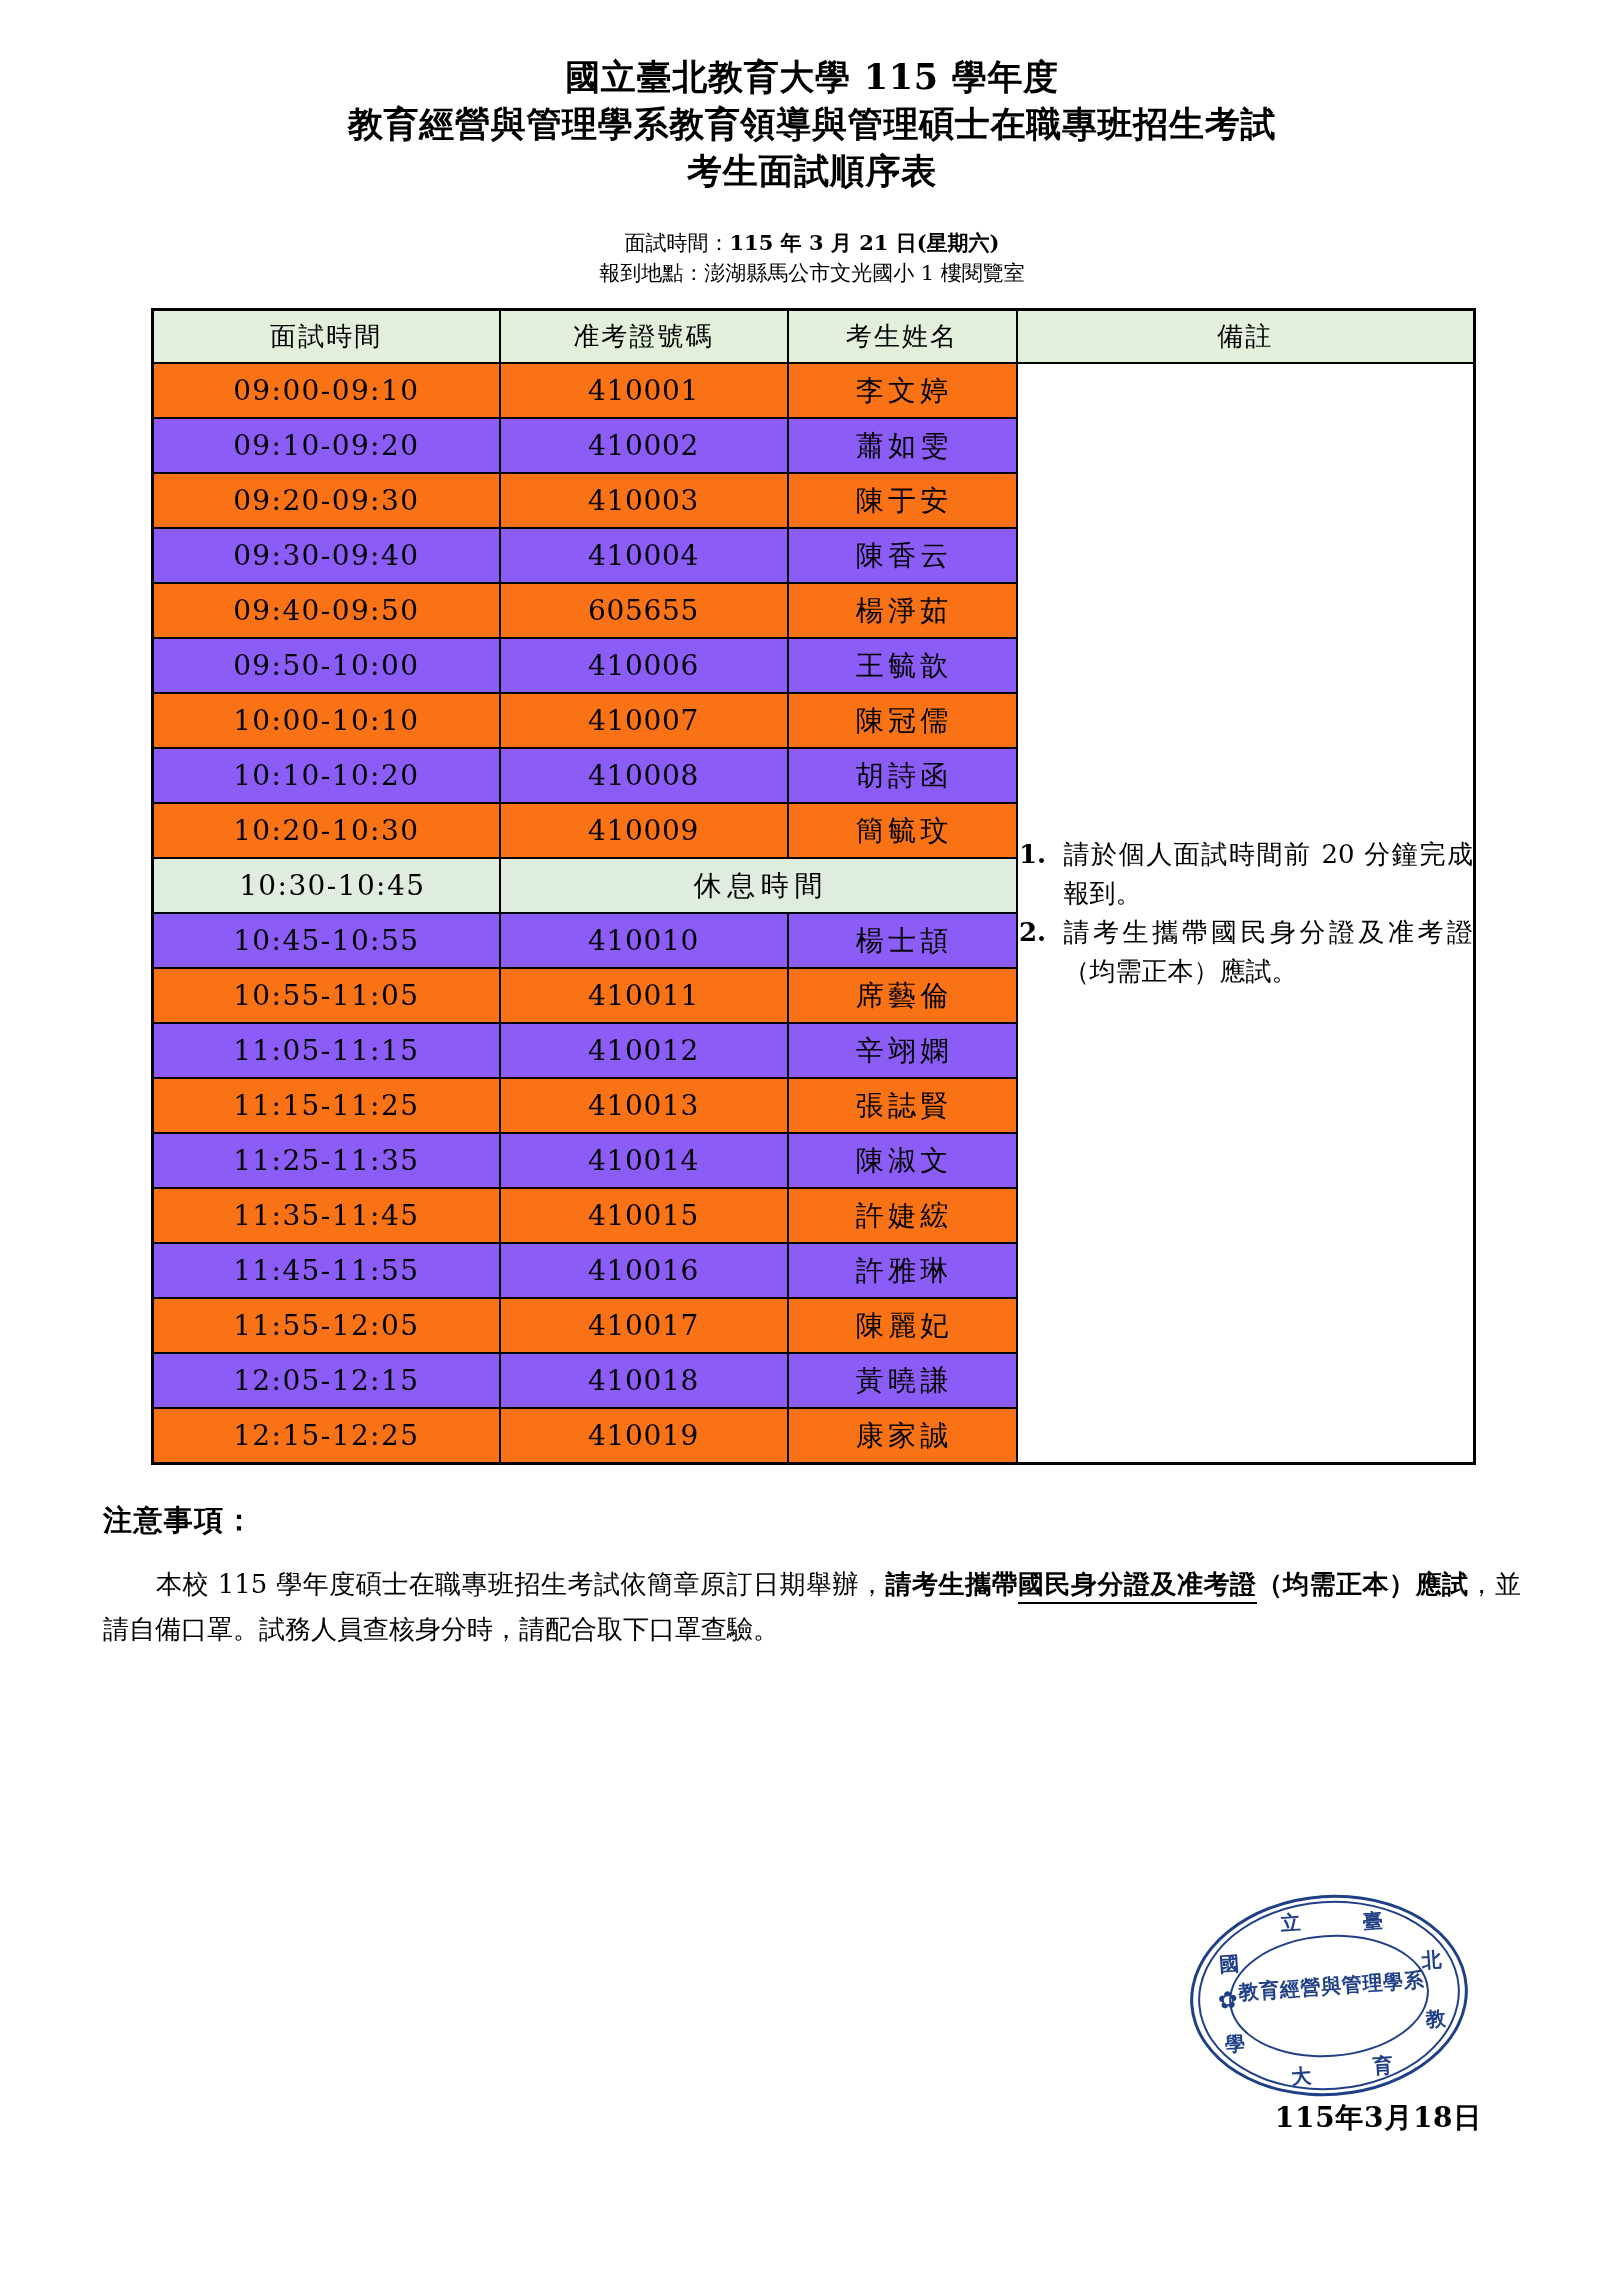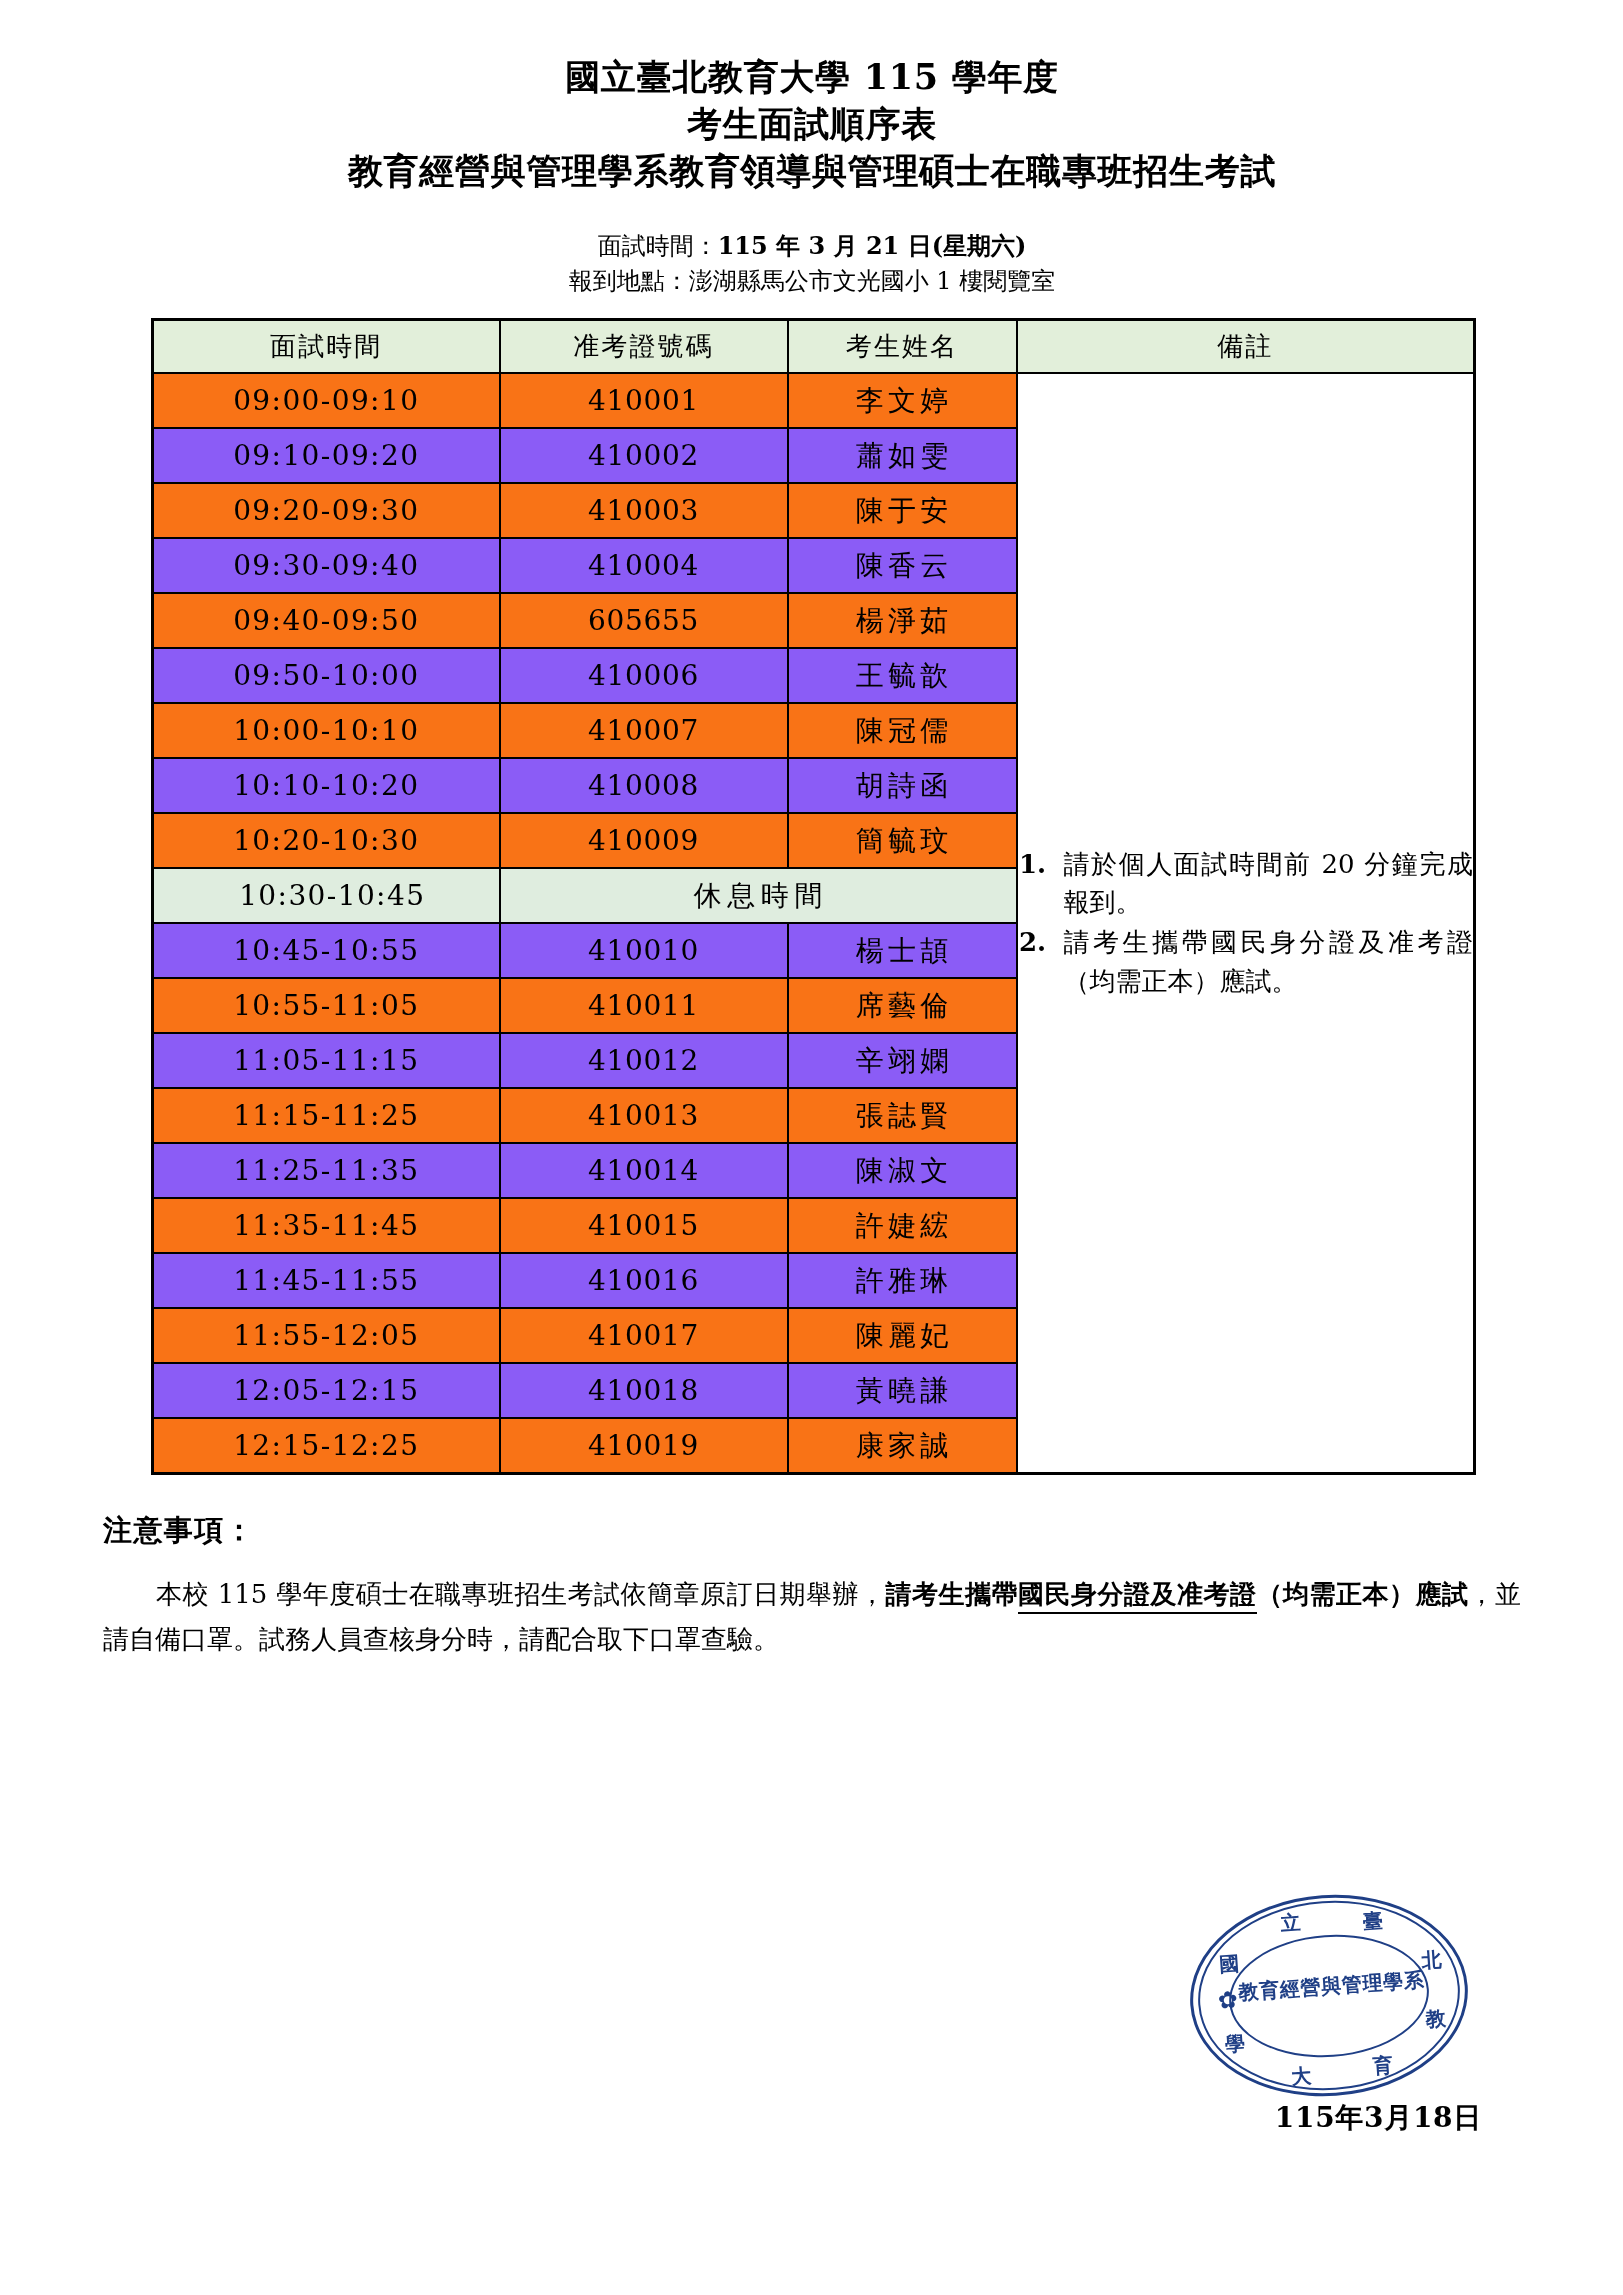--- a/index.html
+++ b/index.html
@@ -34,21 +34,21 @@
     letter-spacing: 0.7px;
     white-space: nowrap;
   }
 
   
   .subinfo {
     text-align: center;
     margin-top: 33px;
   }
   .subinfo-line {
-    font-size: 24px;
+    font-size: 21px;
     line-height: 1.46;
     white-space: nowrap;
   }
   .subinfo-line .lbl { font-weight: normal; }
 
   
   .table-wrap {
     margin: 19.4px auto 0 auto;
     width: 1322px;
   }
@@ -224,22 +224,22 @@
     white-space: nowrap;
   }
 </style>
 </head>
 <body>
 
 <div class="page">
 
   <div class="title-block">
     <div class="title-line">國立臺北教育大學 115 學年度</div>
+    <div class="title-line">教育經營與管理學系教育領導與管理碩士在職專班招生考試</div>
     <div class="title-line">考生面試順序表</div>
-    <div class="title-line">教育經營與管理學系教育領導與管理碩士在職專班招生考試</div>
   </div>
 
   <div class="subinfo">
     <div class="subinfo-line">
       <span class="lbl">面試時間：</span><span class="bold" style="font-weight:bold">115 年 3 月 21 日(星期六)</span>
     </div>
     <div class="subinfo-line">
       <span class="lbl">報到地點：</span><span>澎湖縣馬公市文光國小 1 樓閱覽室</span>
     </div>
   </div>

